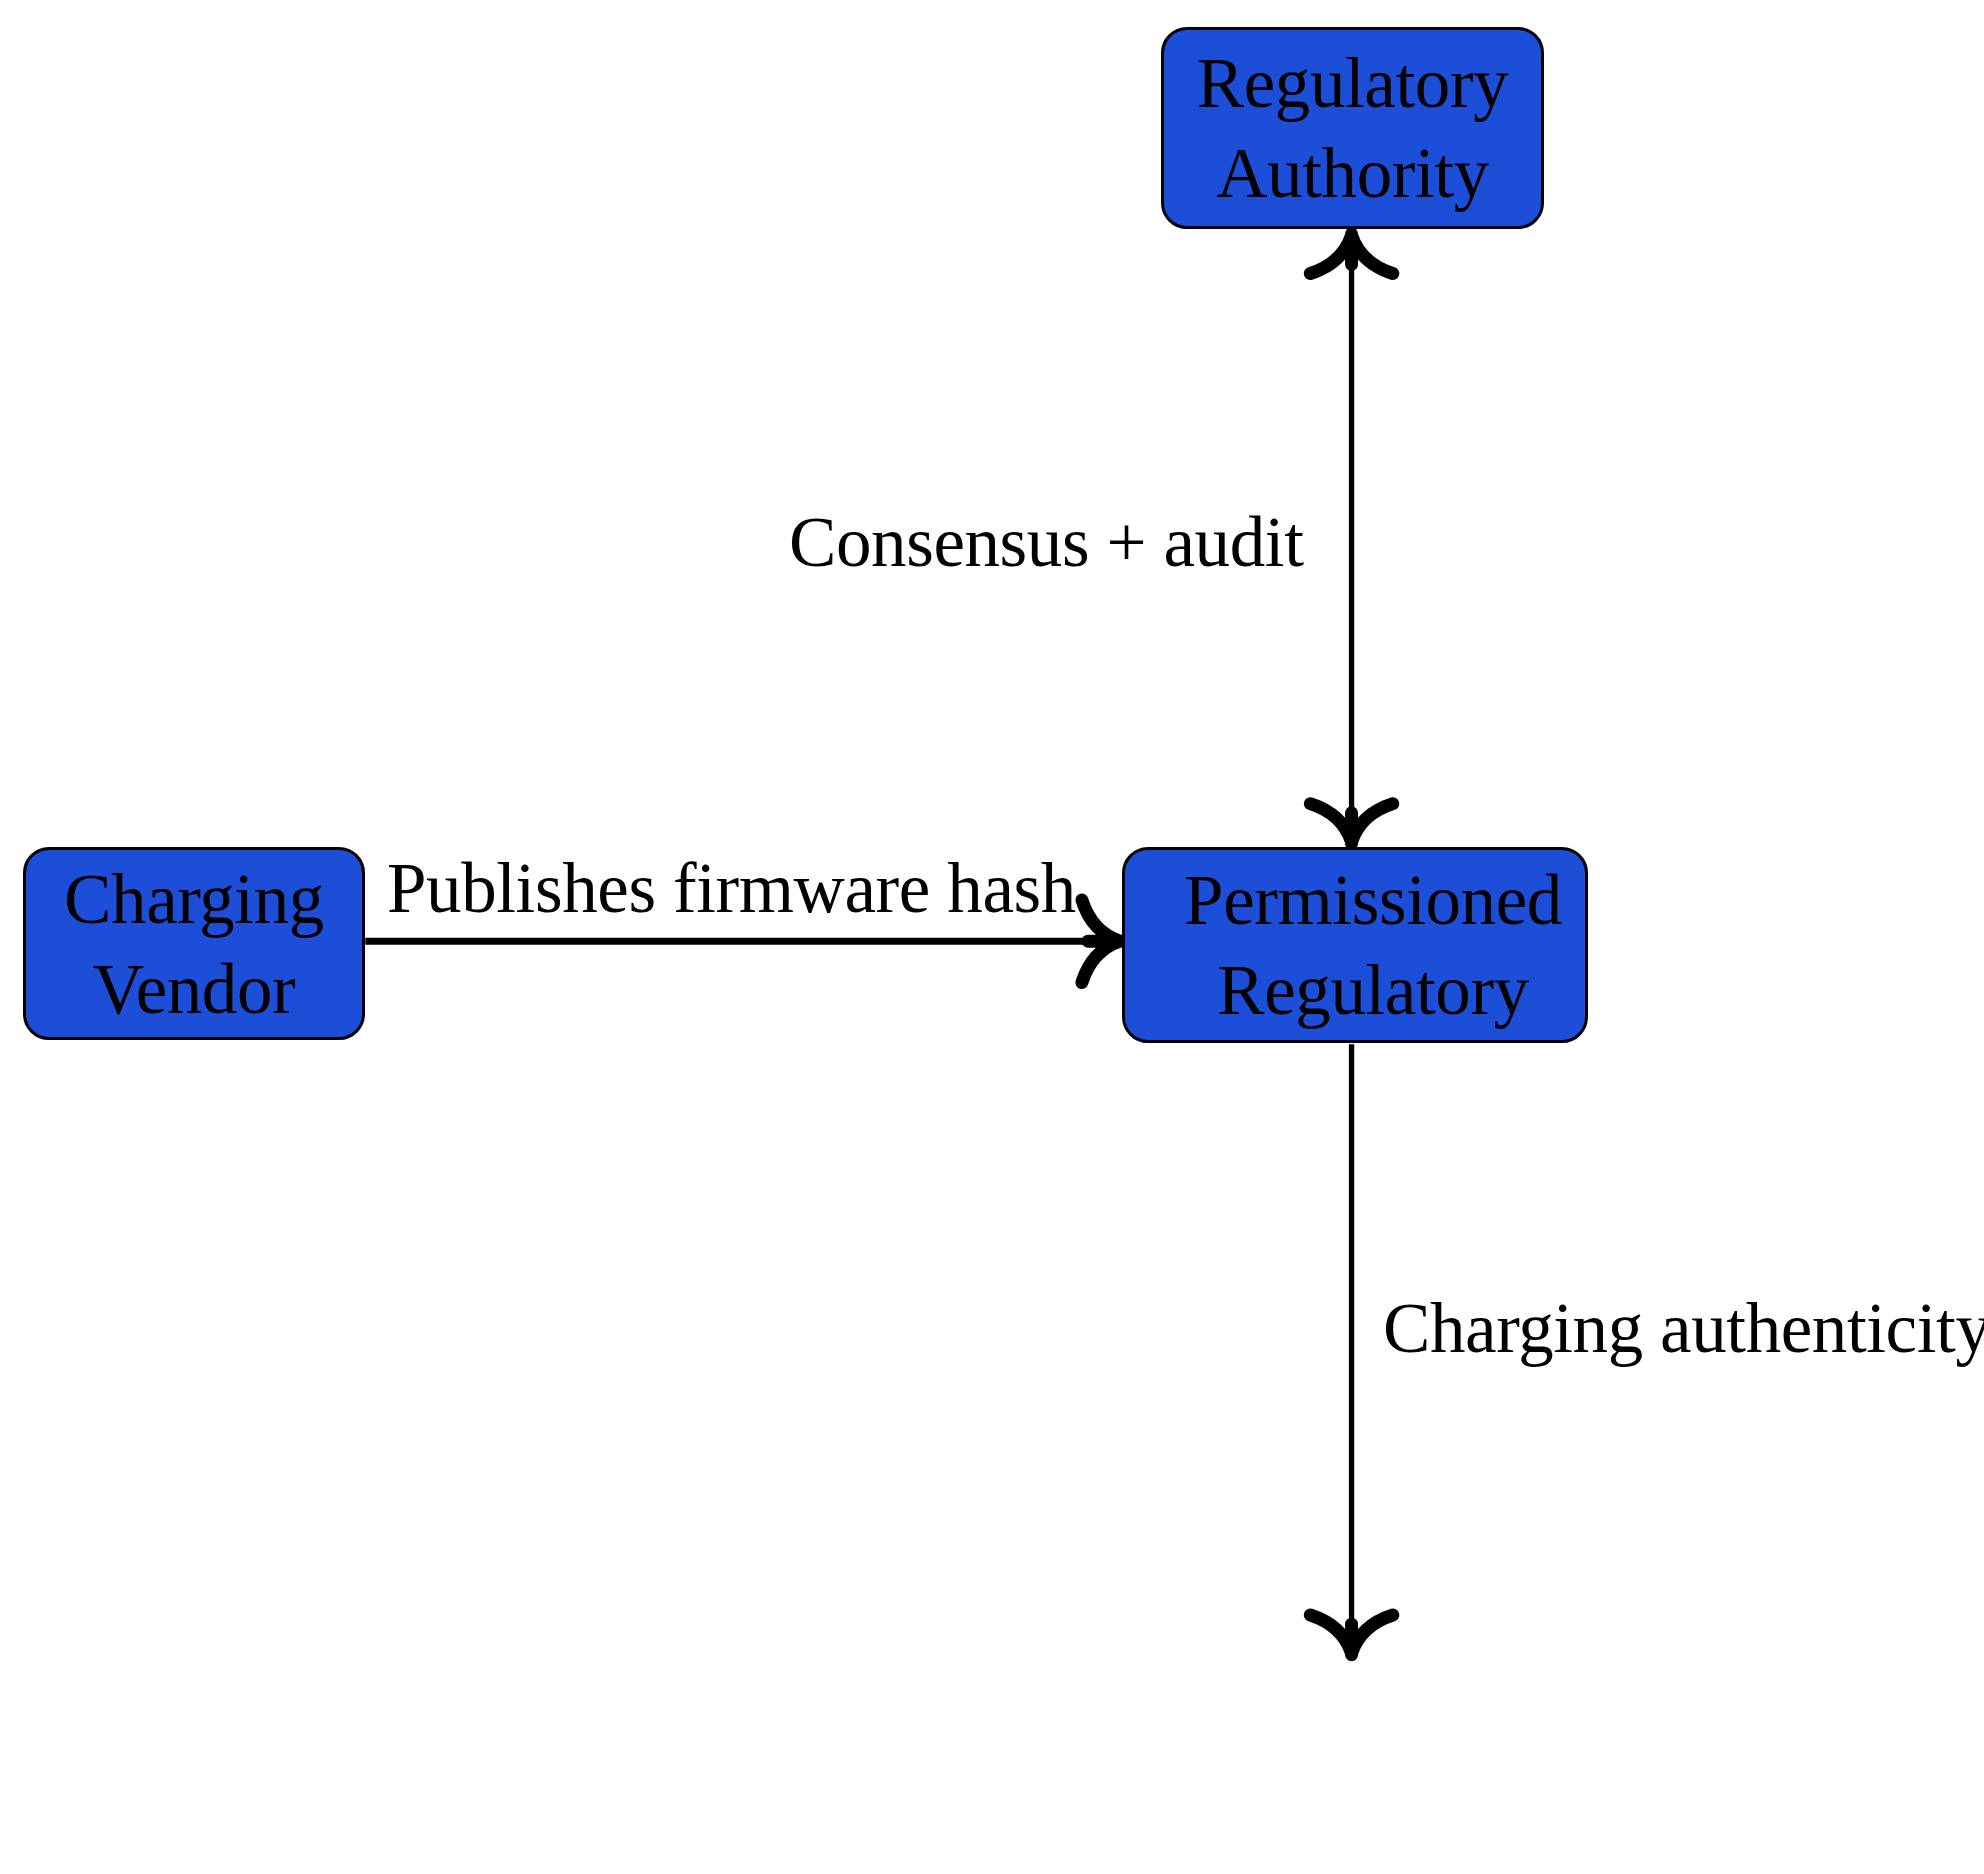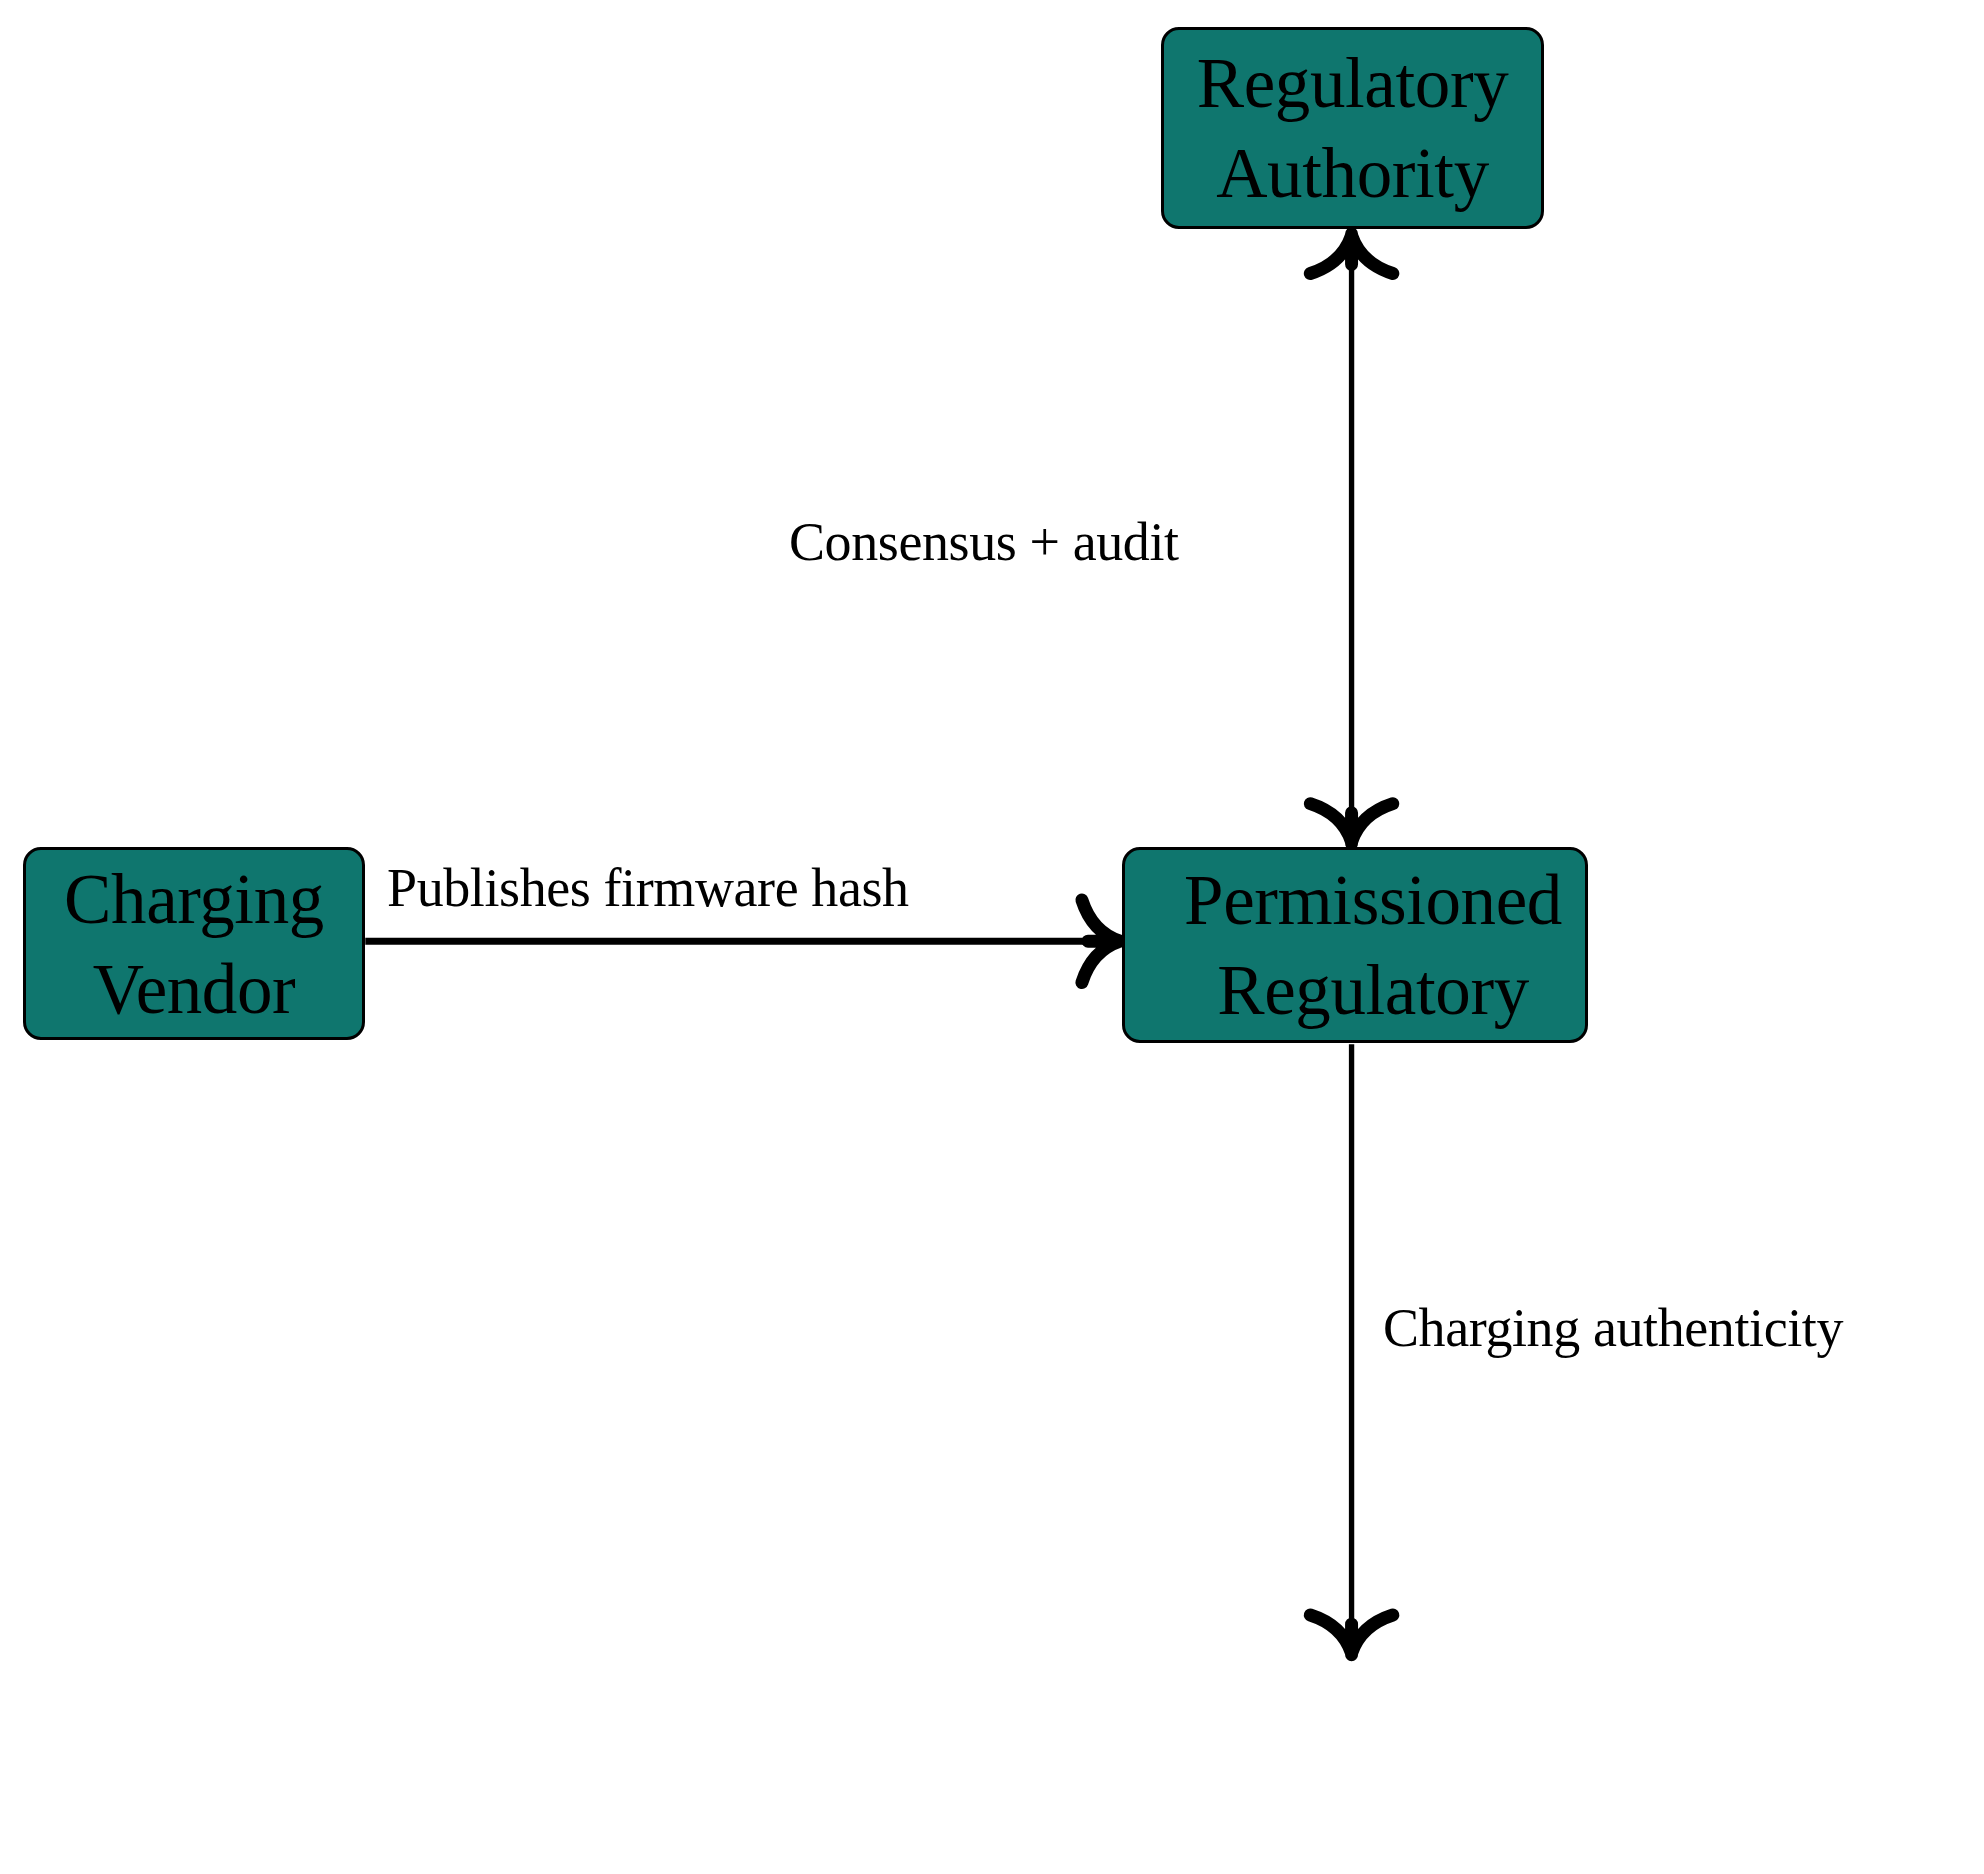--- a/index.html
+++ b/index.html
@@ -12,22 +12,22 @@
     width: 1985px;
     height: 1874px;
     background: #ffffff;
     overflow: hidden;
     font-family: "Liberation Serif", "DejaVu Serif", serif;
   }
   .node {
     position: absolute;
     box-sizing: border-box;
     border: 3.8px solid #000000;
-    border-radius: 18px;
-    background: #0f766e;
+    border-radius: 26px;
+    background: #1d4ed8;
     display: flex;
     flex-direction: column;
     align-items: center;
     justify-content: center;
     color: #000000;
     z-index: 3;
   }
   .node .line {
     display: block;
     font-size: 71px;
@@ -65,21 +65,21 @@
     left: 0;
     top: 0;
     width: 1985px;
     height: 1874px;
     z-index: 1;
     overflow: visible;
   }
   .edge-label {
     position: absolute;
     color: #000000;
-    font-size: 54px;
+    font-size: 71px;
     line-height: 76px;
     white-space: nowrap;
     z-index: 2;
     letter-spacing: -0.4px;
   }
   #label-consensus-audit {
     left: 789px;
     top: 504px;
   }
   #label-publishes-firmware-hash {

